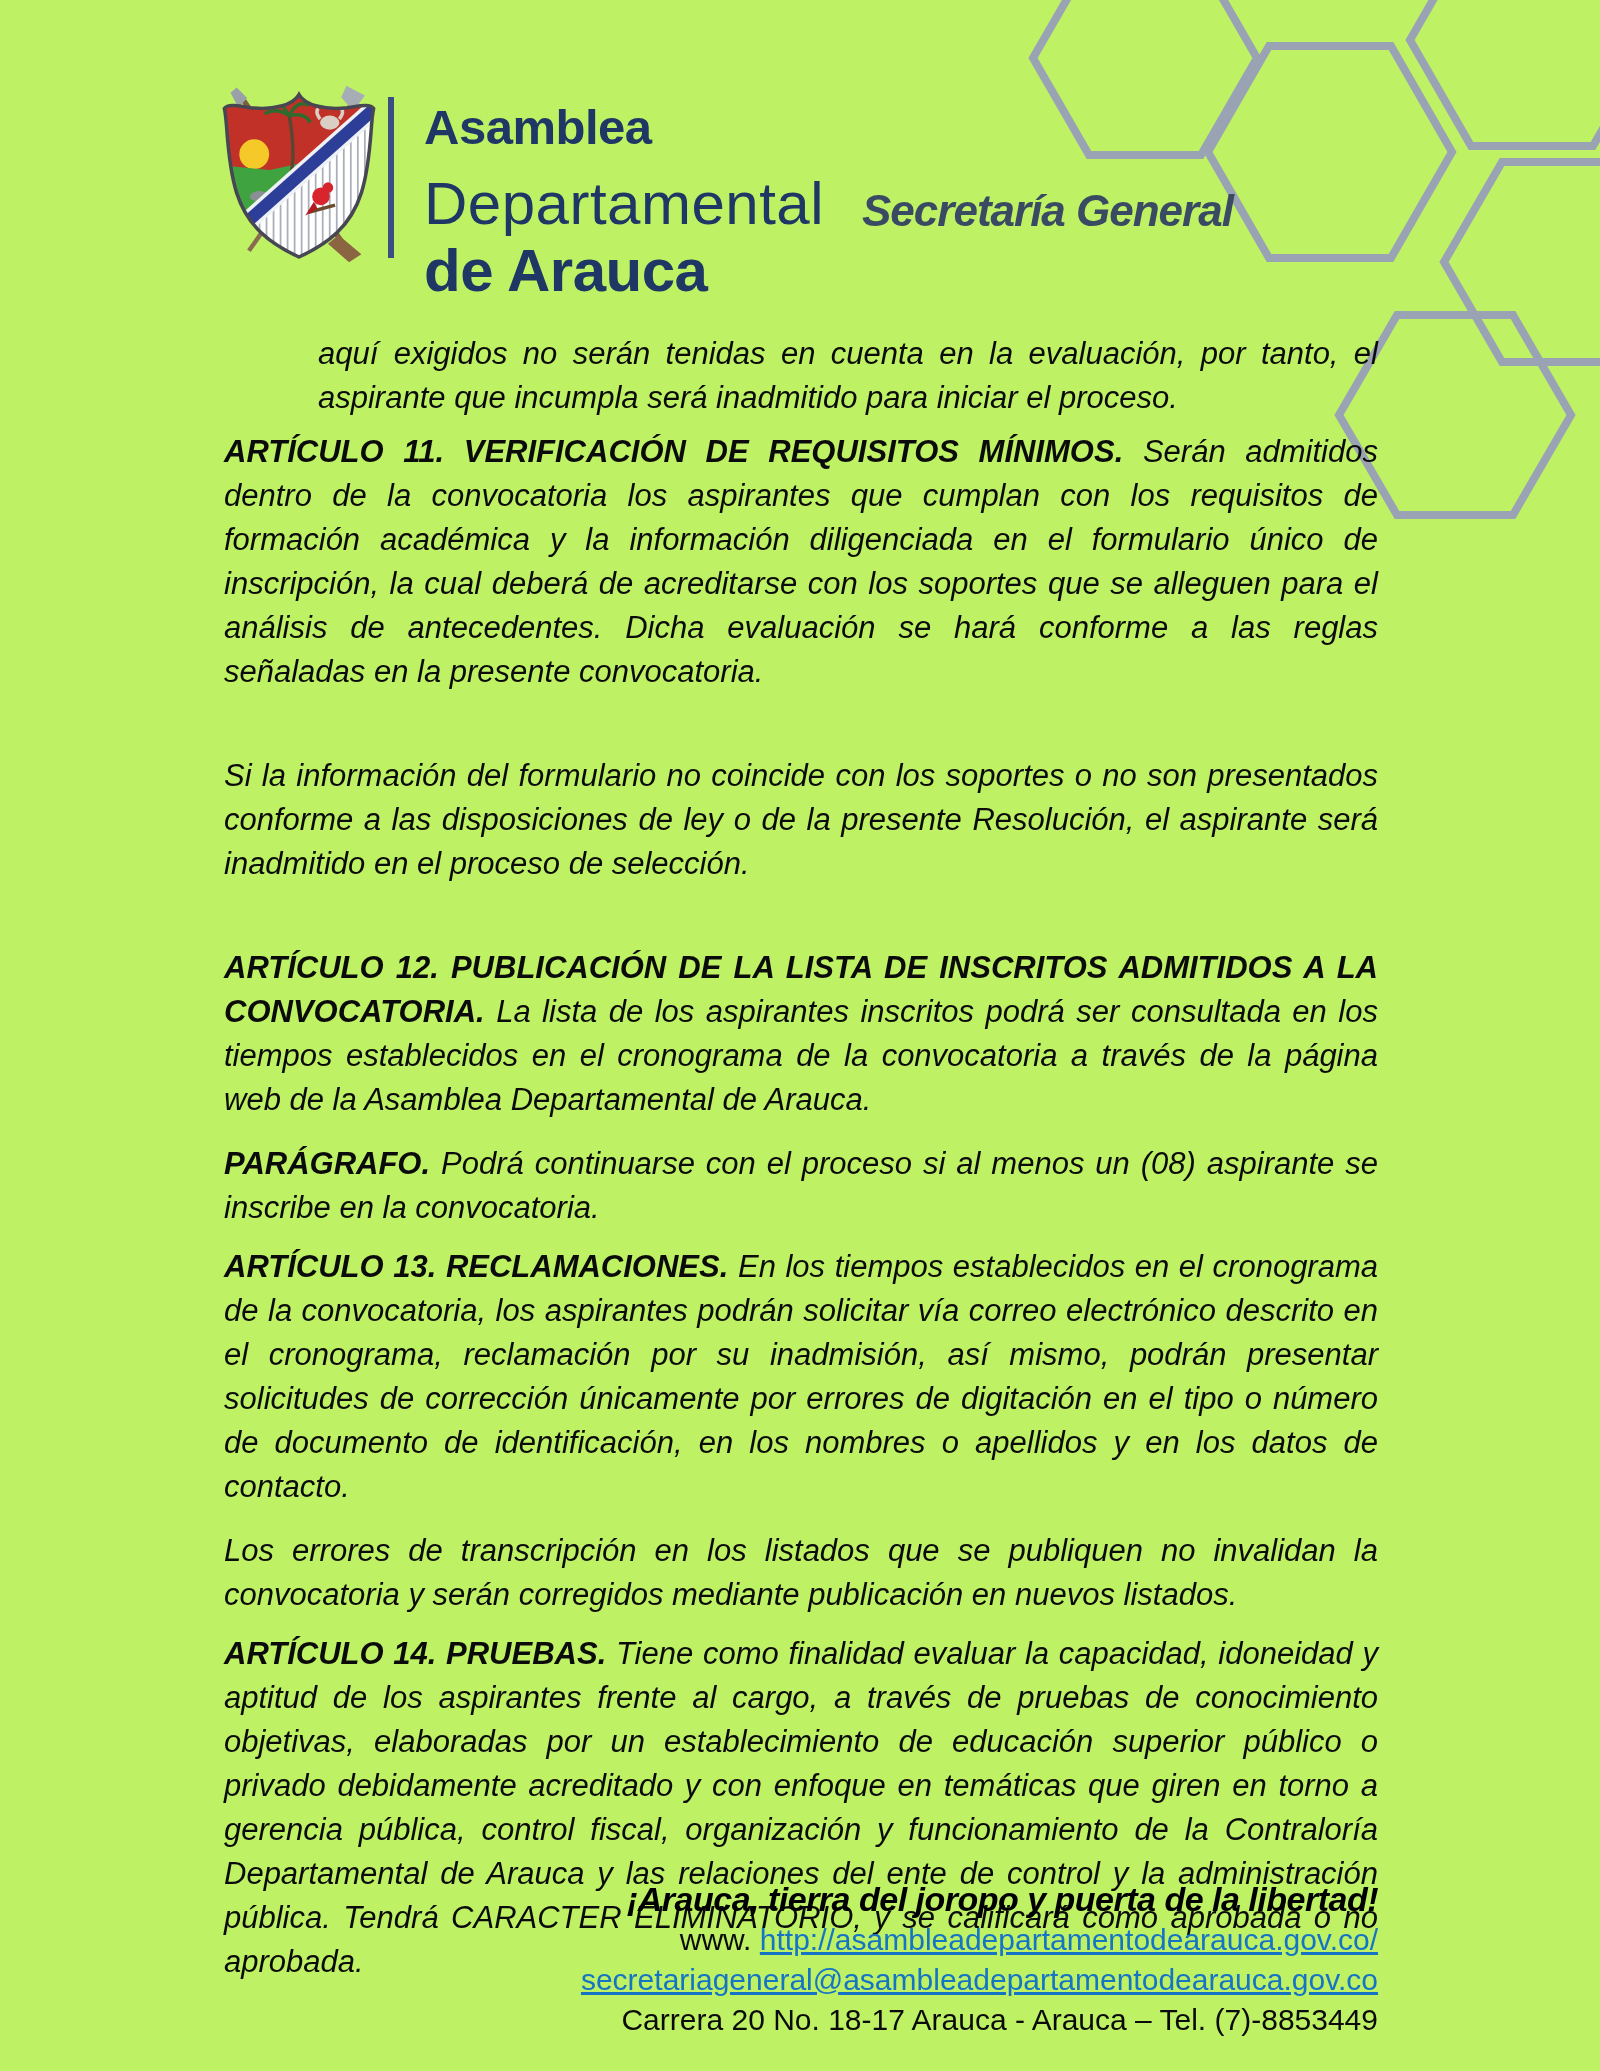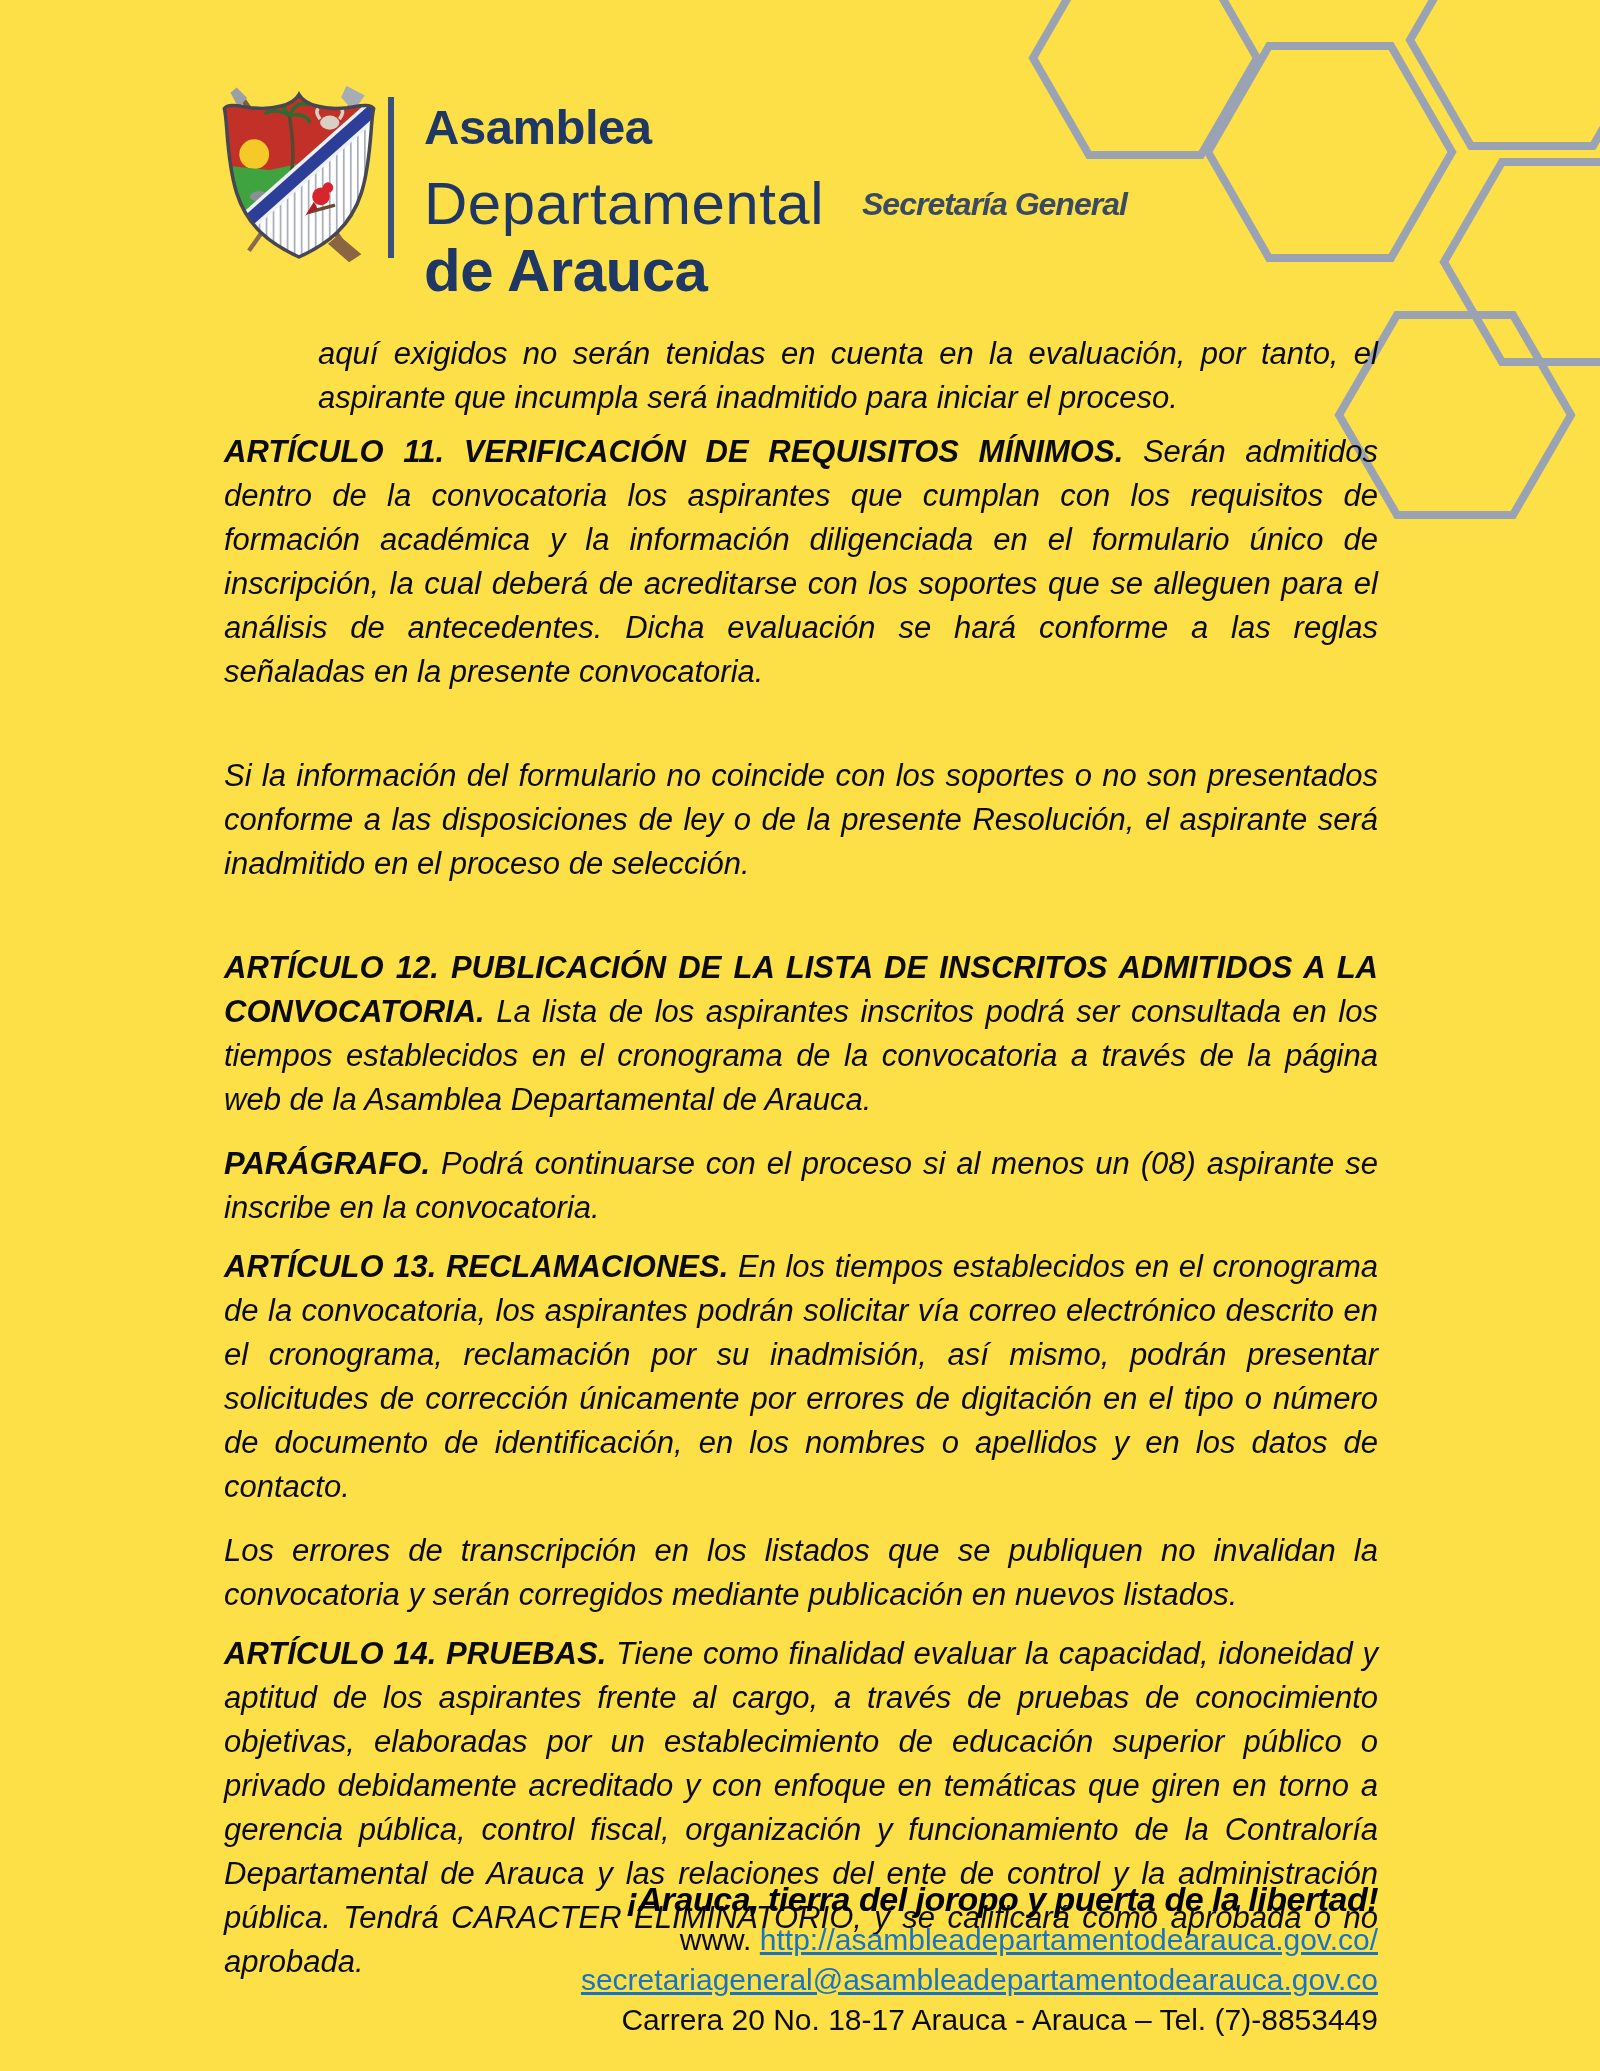--- a/index.html
+++ b/index.html
@@ -1,27 +1,27 @@
 <!DOCTYPE html>
 <html><head>
 <meta charset="utf-8">
 <style>
   html,body{margin:0;padding:0;background:#ffffff;}
-  .page{position:relative;width:1600px;height:2071px;background:#fde047;overflow:hidden;
+  .page{position:relative;width:1600px;height:2071px;background:#bef264;overflow:hidden;
         font-family:"Liberation Sans",sans-serif;color:#0b0b0b;margin:0 auto;}
 
   
   .hex-decor{position:absolute;top:0;right:0;width:620px;height:525px;}
   .shield{position:absolute;left:205px;top:84px;width:188px;height:180px;}
   .brand-divider{position:absolute;left:388px;top:97px;width:6px;height:161px;background:#3A5080;}
   .wordmark{position:absolute;left:424px;top:103px;color:#1E3765;line-height:1;}
   .wm1{font-size:49px;font-weight:bold;letter-spacing:-0.5px;}
   .wm2{font-size:60px;font-weight:400;margin-top:22px;letter-spacing:0.5px;}
   .wm3{font-size:60px;font-weight:bold;margin-top:7px;letter-spacing:-0.5px;}
-  .office{position:absolute;left:862px;top:186px;font-size:32px;font-weight:bold;font-style:italic;
+  .office{position:absolute;left:862px;top:186px;font-size:44px;font-weight:bold;font-style:italic;
           color:#3A4A63;letter-spacing:-1px;}
 
   
   .content{position:absolute;left:224px;top:332px;width:1154px;
            font-size:31px;line-height:44px;text-align:justify;text-justify:inter-word;font-style:italic;}
   .para{margin:0;}
   .para strong{font-weight:bold;}
   .p1{margin:0 0 10px 94px;}
   .p2{margin-bottom:60px;}
   .p3{margin-bottom:60px;}

